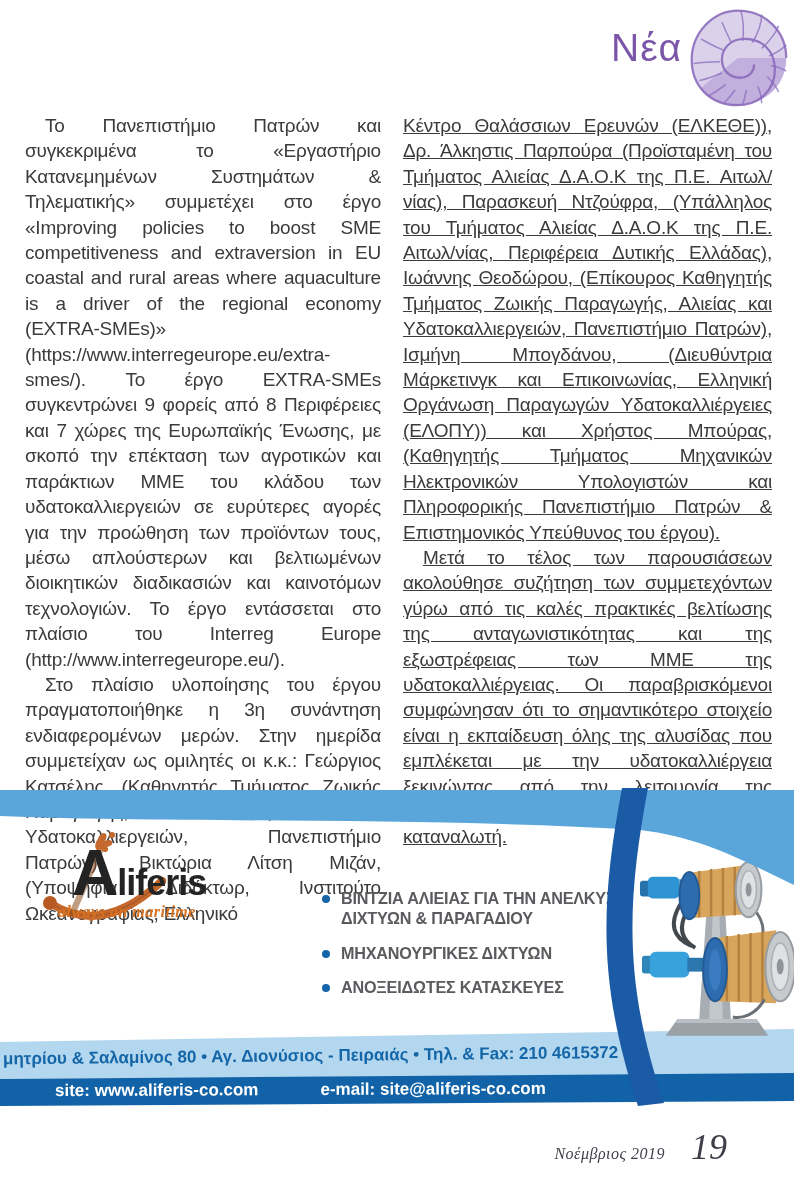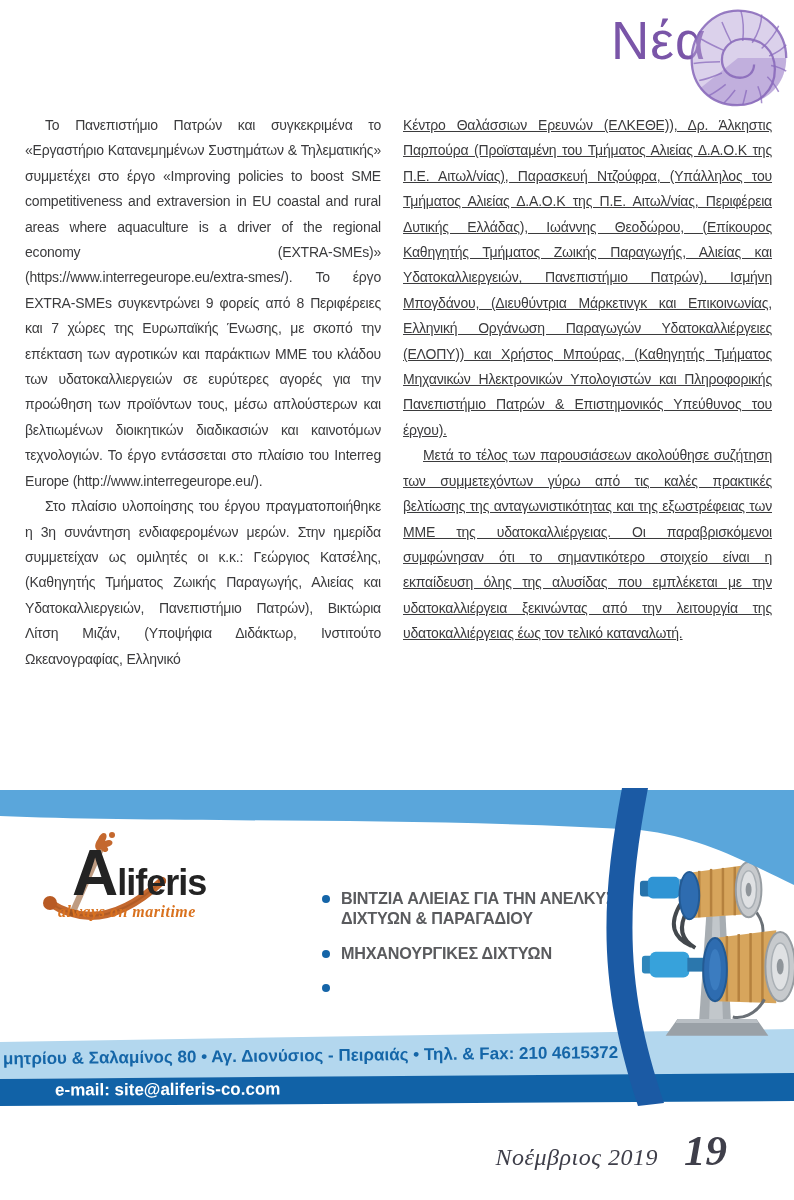--- a/index.html
+++ b/index.html
@@ -5,29 +5,29 @@
   * { margin:0; padding:0; box-sizing:border-box; }
   html,body { background:#ffffff; }
   .page {
     position:relative; width:794px; height:1200px; margin:0 auto;
     background:#ffffff; overflow:hidden;
     font-family:"Liberation Sans", sans-serif;
   }
 
   
   .section-title {
-    position:absolute; left:611px; top:10px;
-    font-size:53px; font-weight:400; color:#7a55a8; letter-spacing:1px;
+    position:absolute; left:611px; top:26px;
+    font-size:39px; font-weight:400; color:#7a55a8; letter-spacing:1px;
   }
   .nautilus { position:absolute; left:686px; top:2px; width:104px; height:108px; }
 
   
   .article-col {
     position:absolute; top:113px;
-    font-size:14px; line-height:25.4px; letter-spacing:-0.2px;
+    font-size:19px; line-height:25.4px; letter-spacing:-0.2px;
     color:#3b3b3d; text-align:justify;
     hyphens:auto; -webkit-hyphens:auto;
   }
   .col-left  { left:25px;  width:356px; }
   .col-right { left:403px; width:369px;text-decoration:underline; }
   .article-col p.indent { text-indent:20px; }
 
   
   .ad { position:absolute; left:0; top:785px; width:794px; height:322px; }
   .ad-shapes { position:absolute; left:0; top:0; width:794px; height:322px; z-index:3; pointer-events:none; }
@@ -72,22 +72,22 @@
     display:flex; gap:62px; transform:rotate(-0.25deg);
     font-size:17px; font-weight:bold; color:#ffffff; white-space:nowrap;
   }
 
   
   .page-footer {
     position:absolute; top:1126px; right:67px;
     display:flex; align-items:baseline; gap:26px;
     font-family:"Liberation Serif", serif; font-style:italic; color:#3f3f4a;
   }
-  .issue-date { font-size:24px; letter-spacing:0.5px; }
-  .page-number { font-size:43px; font-weight:bold; }
+  .issue-date { font-size:16px; letter-spacing:0.5px; }
+  .page-number { font-size:36px; font-weight:normal; }
 </style>
 </head>
 <body>
 
 <div class="page">
 
   <div>
     <span class="section-title">Νέα</span>
     <svg class="nautilus" viewBox="0 0 110 112" aria-hidden="true">
       <path d="M55,8 C84,8 106,30 106,58 C106,88 82,108 54,108 C26,108 6,88 6,60 C6,32 28,8 55,8 Z" fill="#b7a4d8" opacity="0.5"></path>
@@ -192,25 +192,27 @@
       <li>
         <span class="dot"></span>
         <span class="svc-text">ΒΙΝΤΖΙΑ ΑΛΙΕΙΑΣ ΓΙΑ ΤΗΝ ΑΝΕΛΚΥΣΗ ΔΙΧΤΥΩΝ &amp; ΠΑΡΑΓΑΔΙΟΥ</span>
       </li>
       <li>
         <span class="dot"></span>
         <span class="svc-text">ΜΗΧΑΝΟΥΡΓΙΚΕΣ ΔΙΧΤΥΩΝ</span>
       </li>
       <li>
         <span class="dot"></span>
+        <span class="svc-text">ΑΝΟΞΕΙΔΩΤΕΣ ΚΑΤΑΣΚΕΥΕΣ</span>
       </li>
     </ul>
 
     <div class="address-line">μητρίου &amp; Σαλαμίνος 80 • Αγ. Διονύσιος - Πειραιάς • Τηλ. &amp; Fax: 210 4615372</div>
     <div class="contact-line">
+      <span>site: www.aliferis-co.com</span>
       <span>e-mail: site@aliferis-co.com</span>
     </div>
   </div>
 
   <div class="page-footer">
     <span class="issue-date">Νοέμβριος 2019</span>
     <span class="page-number">19</span>
   </div>
 
 </div>

